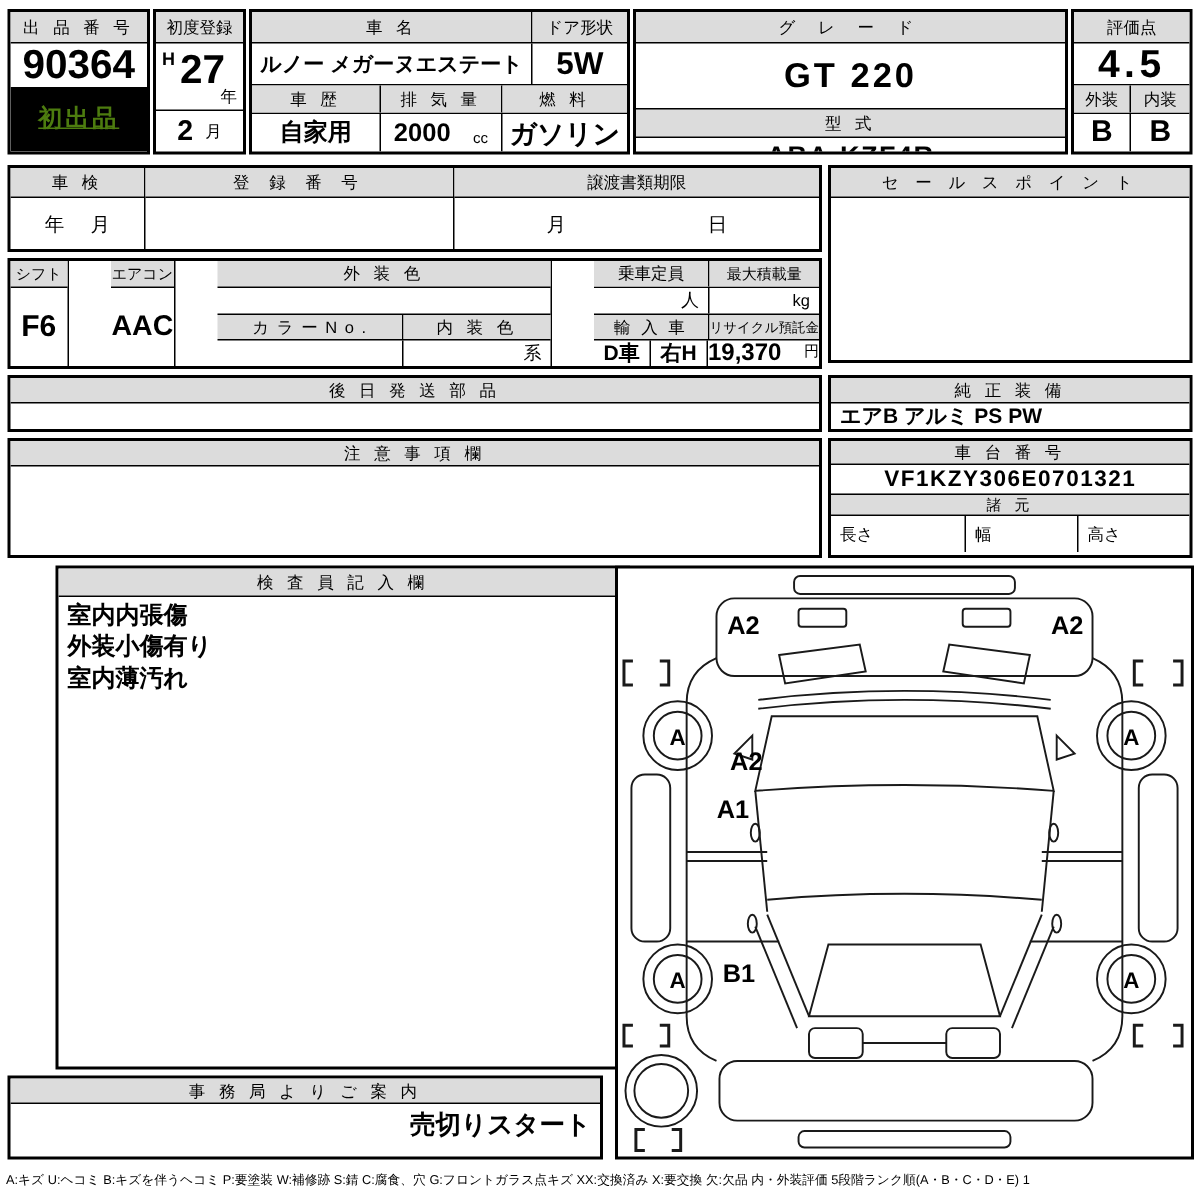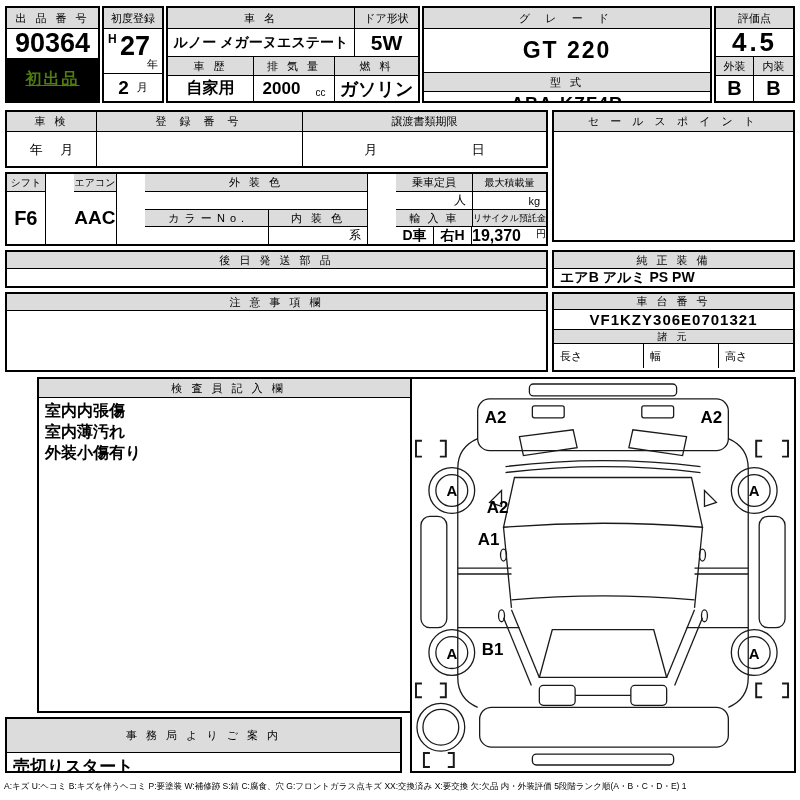--- a/index.html
+++ b/index.html
@@ -186,28 +186,28 @@
     <div class="cell left br" style="width:90px;font-size:11px;">長さ</div>
     <div class="cell left br" style="width:75px;font-size:11px;">幅</div>
     <div class="cell left" style="flex:1;font-size:11px;">高さ</div>
   </div>
 </div>
 
 <div class="box" style="left:5px;top:377px;width:383px;height:336px;margin-left:32px;">
   <div class="row hdr" style="height:18px;">検 査 員 記 入 欄</div>
   <div class="bt" style="height:310px;padding:3px 6px;font-weight:bold;font-size:16px;line-height:1.3;">
     <div>室内内張傷</div>
+    <div>外装小傷有り</div>
     <div>室内薄汚れ</div>
-    <div>外装小傷有り</div>
   </div>
 </div>
 
 <div class="box" style="left:5px;top:717px;width:397px;height:56px;">
-  <div class="row hdr" style="height:33px;">事 務 局 よ り ご 案 内</div>
-  <div class="bt" style="height:36px;padding:2px 6px;font-weight:bold;font-size:17px;">売切りスタート</div>
+  <div class="row hdr" style="height:16px;">事 務 局 よ り ご 案 内</div>
+  <div class="bt" style="height:36px;padding:2px 6px;font-weight:bold;font-size:17px;text-align:right;">売切りスタート</div>
 </div>
 
 <div class="box" style="left:410px;top:377px;width:386px;height:396px;">
   <svg width="382" height="392" viewBox="0 0 384 394">
     <g fill="none" stroke="#1a1a1a" stroke-width="1.3">
 
       <rect x="118" y="5" width="148" height="12" rx="4"></rect>
 
       <rect x="66" y="20" width="252" height="52" rx="12"></rect>
       <rect x="121" y="27" width="32" height="12" rx="2"></rect>

